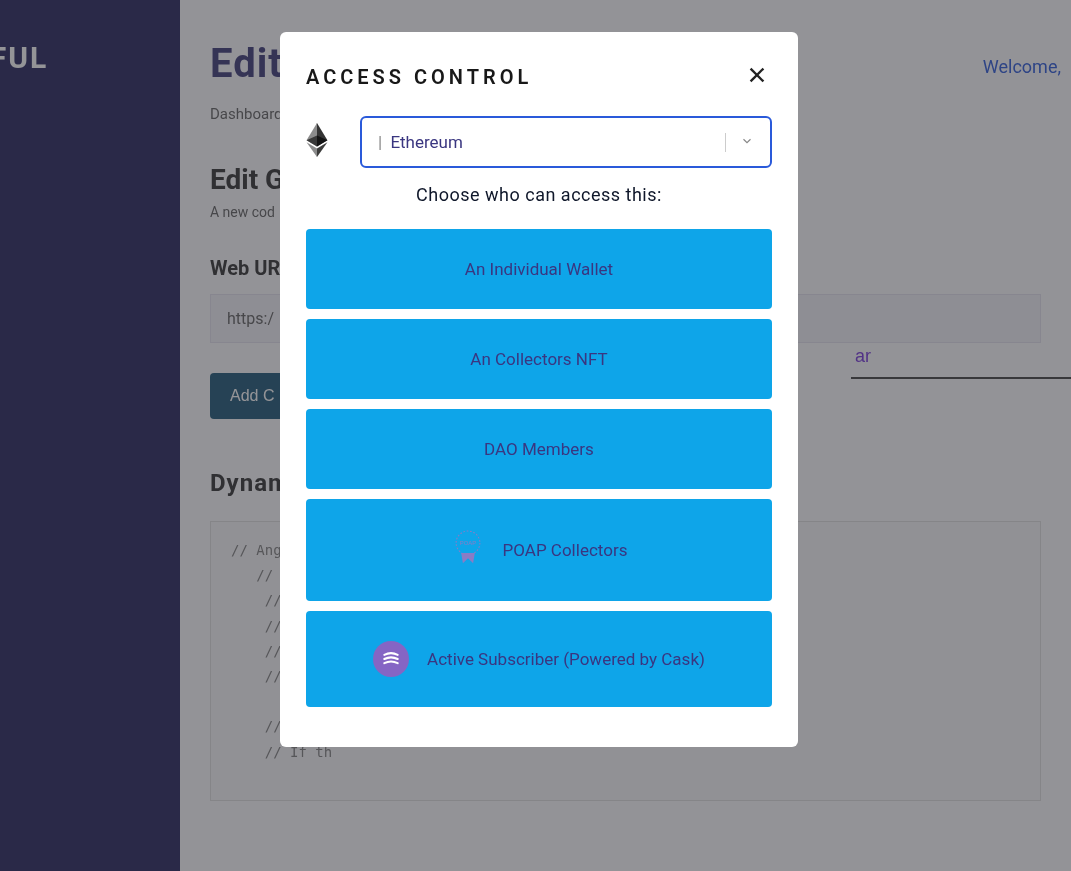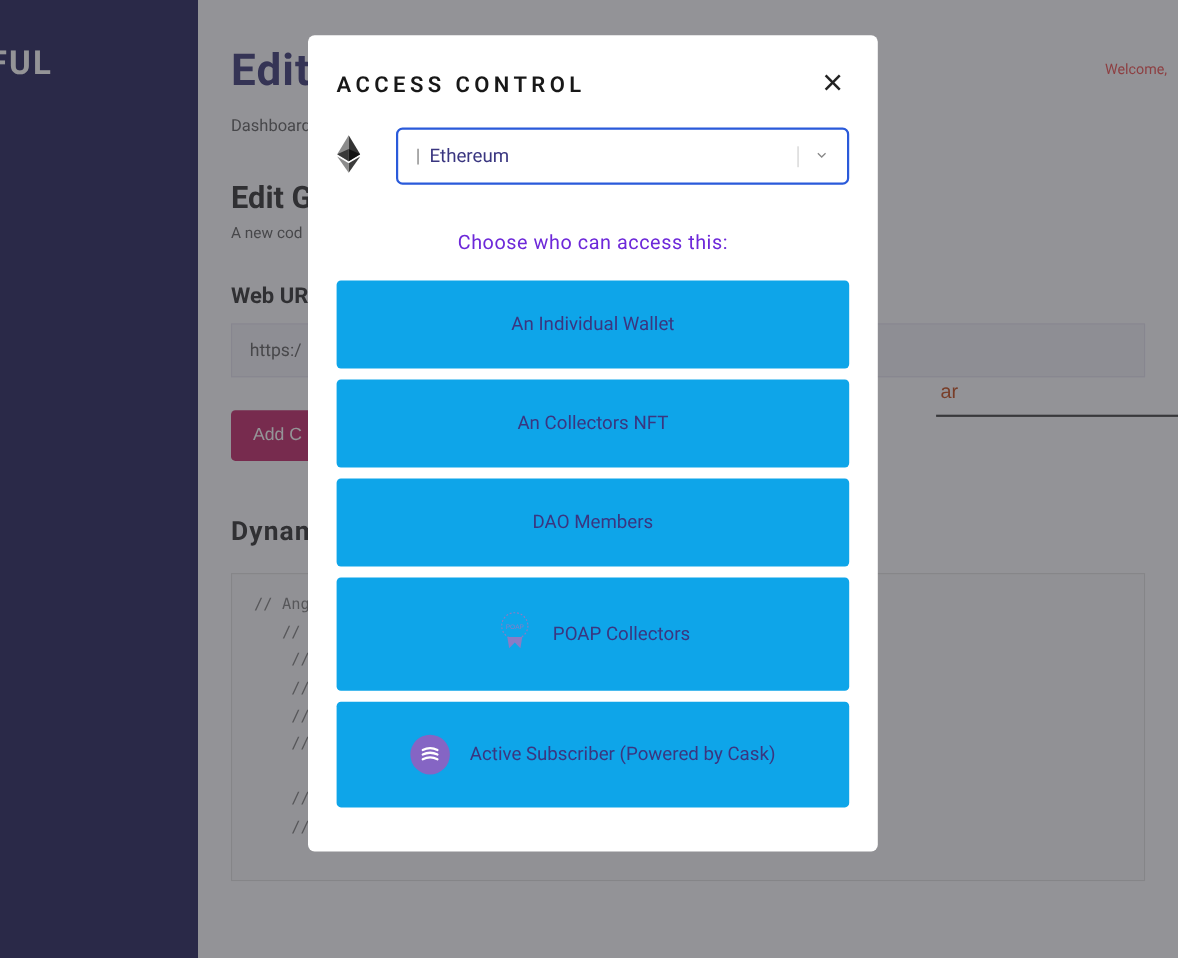--- a/index.html
+++ b/index.html
@@ -57,22 +57,22 @@
       position: absolute;
       left: 180px; top: 0;
       right: 0; bottom: 0;
       padding: 40px 30px;
       background: #fdfdff;
     }
     .welcome {
       position: absolute;
       right: 10px;
       top: 56px;
-      font-size: 13px;
-      color: #ef4444;
+      font-size: 18px;
+      color: #1d4ed8;
       white-space: nowrap;
     }
     h1.page-title {
       font-size: 40px;
       font-weight: 700;
       color: #2d2a6e;
       letter-spacing: 1px;
     }
     .breadcrumb {
       margin-top: 18px;
@@ -109,25 +109,25 @@
     .bar-input {
       position: absolute;
       right: 0;
       top: 336px;
       width: 220px;
       border: none;
       border-bottom: 2px solid #333;
       padding: 10px 4px;
       font-size: 18px;
       background: transparent;
-      color: #c2410c;
+      color: #6d28d9;
     }
     .add-btn {
       margin-top: 30px;
-      background: #be185d;
+      background: #0c4a6e;
       color: #fff;
       border: none;
       padding: 14px 20px;
       font-size: 16px;
       border-radius: 4px;
       cursor: pointer;
     }
     .dynam-title {
       font-size: 24px;
       font-weight: 700;
@@ -213,23 +213,23 @@
     }
     .select-caret {
       border-left: 1px solid #ccc;
       padding-left: 14px;
       color: #888;
     }
     .select-caret svg { width: 14px; height: 14px; }
     
     .choose-label {
       text-align: center;
-      margin-top: 42px;
+      margin-top: 16px;
       font-size: 18px;
-      color: #6d28d9;
+      color: #0f172a;
       letter-spacing: 0.5px;
     }
     
     .options { margin-top: 24px; display: flex; flex-direction: column; gap: 10px; }
     .option {
       background: #0ea5e9;
       border-radius: 4px;
       padding: 30px 18px;
       display: flex;
       justify-content: center;

